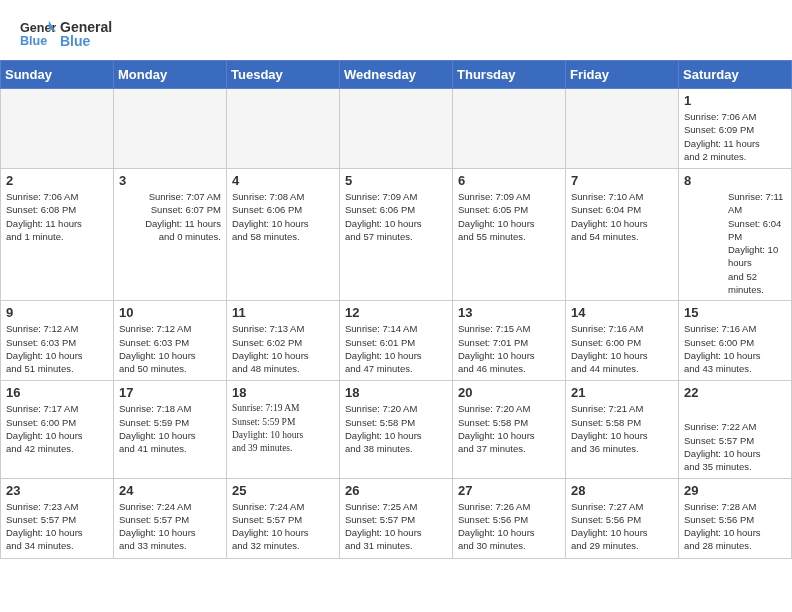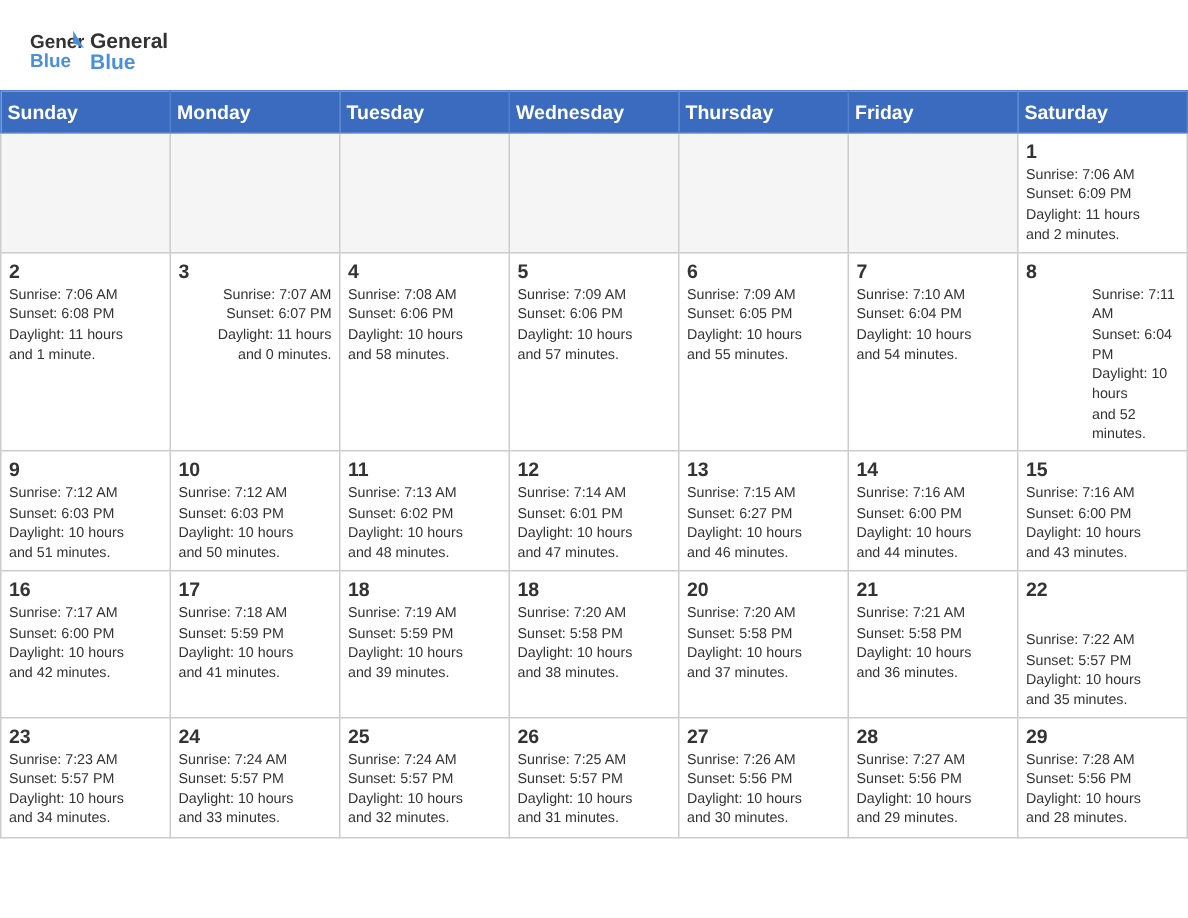--- a/index.html
+++ b/index.html
@@ -213,21 +213,21 @@
         <td>
           <span class="day-num">12</span>
           <div class="day-info" style="white-space: pre-line;">Sunrise: 7:14 AM
 Sunset: 6:01 PM
 Daylight: 10 hours
 and 47 minutes.</div>
         </td>
         <td>
           <span class="day-num">13</span>
           <div class="day-info" style="white-space: pre-line;">Sunrise: 7:15 AM
-Sunset: 6:27 PM
+Sunset: 7:01 PM
 Daylight: 10 hours
 and 46 minutes.</div>
         </td>
         <td>
           <span class="day-num">14</span>
           <div class="day-info" style="white-space: pre-line;">Sunrise: 7:16 AM
 Sunset: 6:00 PM
 Daylight: 10 hours
 and 44 minutes.</div>
         </td>
@@ -249,21 +249,21 @@
         </td>
         <td>
           <span class="day-num">17</span>
           <div class="day-info" style="white-space: pre-line;">Sunrise: 7:18 AM
 Sunset: 5:59 PM
 Daylight: 10 hours
 and 41 minutes.</div>
         </td>
         <td>
           <span class="day-num">18</span>
-          <div class="day-info" style="white-space: pre-line;">Sunrise: 7:19 AM
+          <div class="day-info" style="white-space: pre-line; font-family: Liberation Serif, serif;">Sunrise: 7:19 AM
 Sunset: 5:59 PM
 Daylight: 10 hours
 and 39 minutes.</div>
         </td>
         <td>
           <span class="day-num">18</span>
           <div class="day-info" style="white-space: pre-line;">Sunrise: 7:20 AM
 Sunset: 5:58 PM
 Daylight: 10 hours
 and 38 minutes.</div>

